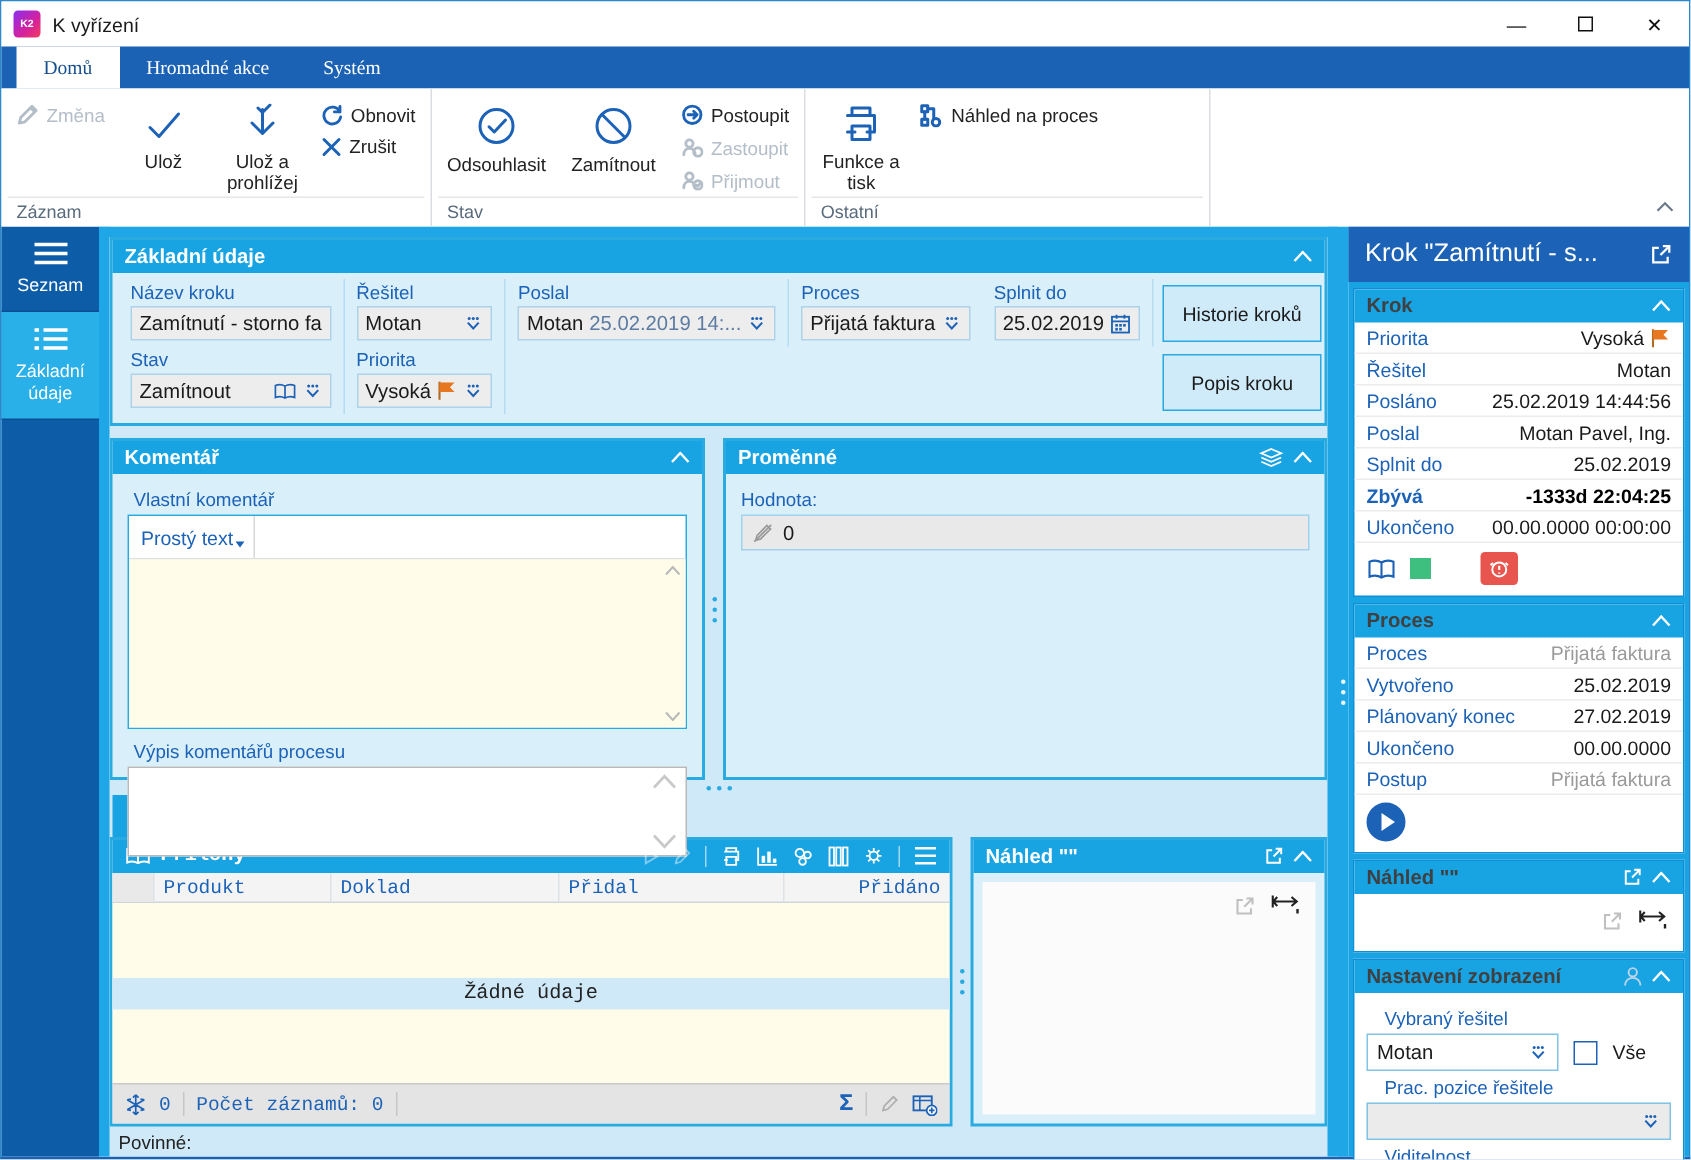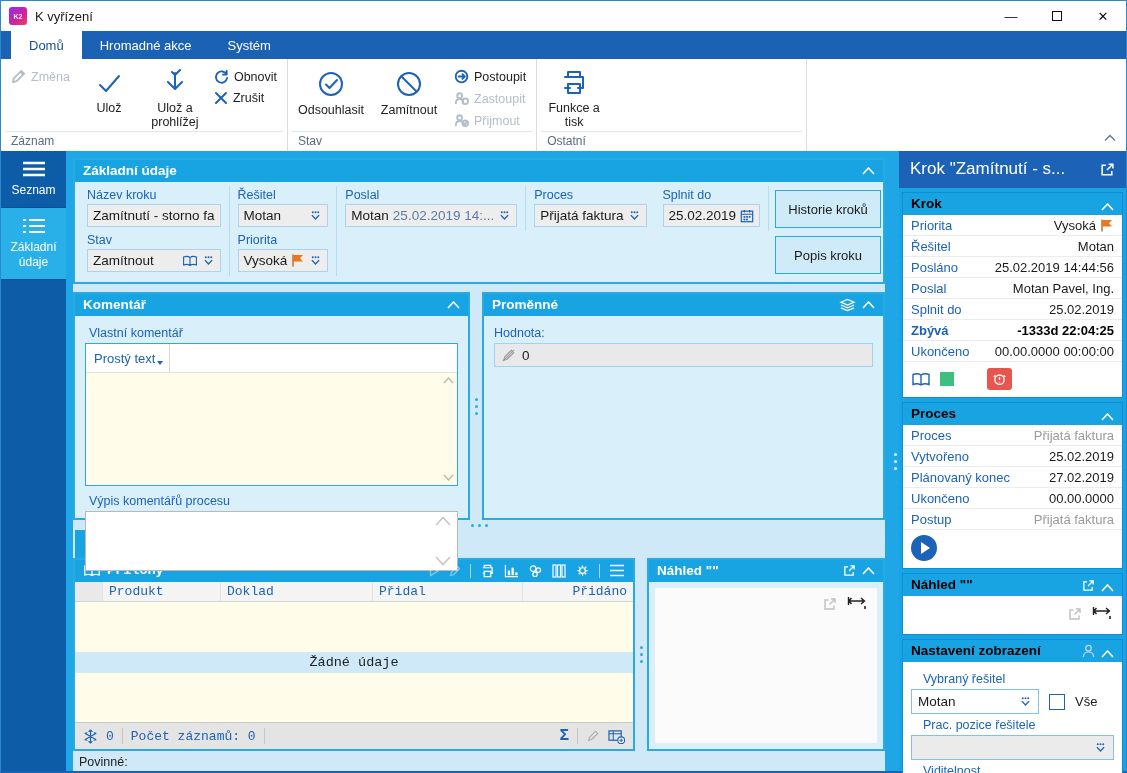--- a/index.html
+++ b/index.html
@@ -12,21 +12,21 @@
   .applogo { width:18px; height:18px; margin:0 8px 0 8px; border-radius:3px;
     background:linear-gradient(135deg,#8a2ff0 0%,#d6219c 60%,#f23d5e 100%);
     color:#fff; font-size:7px; font-weight:bold; display:flex; align-items:center; justify-content:center; }
   .title-text { font-size:13px; color:#1a1a1a; }
   .win-controls { margin-left:auto; display:flex; height:100%; }
   .win-btn { width:46px; height:100%; display:flex; align-items:center; justify-content:center; font-size:13px; color:#111; cursor:default; }
   .maxbox { width:10px; height:10px; border:1px solid #111; display:inline-block; }
 
   
   .tabrow { height:28px; background:#1b61b4; display:flex; align-items:stretch; padding-left:10px; flex:0 0 auto; }
-  .rtab { color:#fff; font-size:13px; display:flex; align-items:center; padding:0 18px; }
+  .rtab { color:#fff; font-size:13px; display:flex; align-items:center; padding:0 18px;font-family:Liberation Serif, serif; }
   .rtab.active { background:#fff; color:#17508f; }
 
   
   .ribbon { height:92px; background:#fff; display:flex; flex:0 0 auto; position:relative; }
   .rgroup { display:flex; flex-direction:column; border-right:1px solid #d9dde1; padding:2px 4px 0 4px; }
   .rgroup-body { display:flex; flex:1; align-items:stretch; }
   .rgroup-label { color:#5a6b7d; font-size:12px; padding:2px 6px 3px; border-top:1px solid #e4e7ea; }
   .bigbtn { width:66px; display:flex; flex-direction:column; align-items:center; justify-content:flex-start; padding-top:8px; gap:4px; text-align:center; font-size:12.5px; line-height:1.15; color:#222; }
   .bigbtn svg { flex:0 0 auto; }
   .smallcol { display:flex; flex-direction:column; justify-content:flex-start; padding-top:8px; gap:7px; }
@@ -108,21 +108,21 @@
   .povinne { padding:4px 6px 2px; color:#222; font-size:12.5px; flex:0 0 auto; }
   .nah-body { flex:1; background:#fbfbfb; margin:6px; position:relative; }
   .nah-icons { position:absolute; top:8px; right:10px; display:flex; gap:10px; align-items:center; }
 
   
   .rdivider { width:7px; background:#1fa6e6; display:flex; flex-direction:column; align-items:center; justify-content:center; gap:4px; }
   .rightcol { width:227px; flex:0 0 auto; background:#18a3e3; display:flex; flex-direction:column; padding:0 3px 3px 3px; gap:4px; }
   .rhead { background:#1c62b7; color:#fff; font-size:17px; padding:8px 8px 9px; display:flex; align-items:center; gap:6px; flex:0 0 auto; margin:0 -3px; padding-left:11px; padding-right:11px; }
   .rhead .sp, .card-h .sp { flex:1; }
   .card { background:#fff; border:1px solid #0f8ed8; display:flex; flex-direction:column; }
-  .card-h { background:#18a3e3; color:#000000; font-weight:bold; font-size:13.5px; padding:3px 8px 4px; display:flex; align-items:flex-end; gap:6px; }
+  .card-h { background:#18a3e3; color:#404040; font-weight:bold; font-size:13.5px; padding:3px 8px 4px; display:flex; align-items:center; gap:6px; }
   .kv { display:flex; align-items:center; padding:2.5px 8px; border-bottom:1px solid #ececec; font-size:13px; }
   .kv .k { color:#1c62b7; }
   .kv .v { margin-left:auto; text-align:right; display:flex; align-items:center; gap:4px; }
   .kv.bold .k, .kv.bold .v { font-weight:bold; }
   .kv.bold .v { color:#000; }
   .kv .v.gray { color:#9a9a9a; }
   .iconrow { display:flex; align-items:center; gap:9px; padding:6px 8px 7px; }
   .greensq { width:14px; height:14px; background:#3fbf7f; }
   .redbadge { width:25px; height:22px; background:#e8554f; border-radius:3px; display:flex; align-items:center; justify-content:center; margin-left:24px; }
   .playbtn { width:26px; height:26px; border-radius:50%; background:#1c62b7; display:flex; align-items:center; justify-content:center; margin:5px 8px 7px; }
@@ -248,20 +248,31 @@
     </div>
 
     <div class="rgroup" style="width:270px">
       <div class="rgroup-body">
         <div class="bigbtn">
           <svg width="30" height="28" viewBox="0 0 30 28">
               <path class="ic-blue" d="M9 8 V3 h12 v5 M6 8 h18 v11 h-5 M11 19 h-5 M9 15 h12 v9 H9 z"></path>
             </svg>
           <span>Funkce a tisk</span>
         </div>
+        <div class="smallcol">
+          <div class="smallbtn">
+            <svg width="16" height="16" viewBox="0 0 16 16">
+                <rect class="ic-blue" x="1.5" y="1.5" width="4" height="4"></rect>
+                <rect class="ic-blue" x="1.5" y="10.5" width="4" height="4"></rect>
+                <circle class="ic-blue" cx="11" cy="12.5" r="2.5"></circle>
+                <path class="ic-blue" d="M3.5 5.5 v5 M5.5 3.5 h4 v6.5"></path>
+              </svg>
+            <span>Náhled na proces</span>
+          </div>
+        </div>
       </div>
       <div class="rgroup-label">Ostatní</div>
     </div>
 
     <div class="ribbon-collapse">
       <svg width="12" height="8" viewBox="0 0 12 8">
           <path d="M1 6.5 L6 1.5 L11 6.5" stroke="#6b7b8c" stroke-width="1.5" fill="none"></path>
         </svg>
     </div>
   </div>

